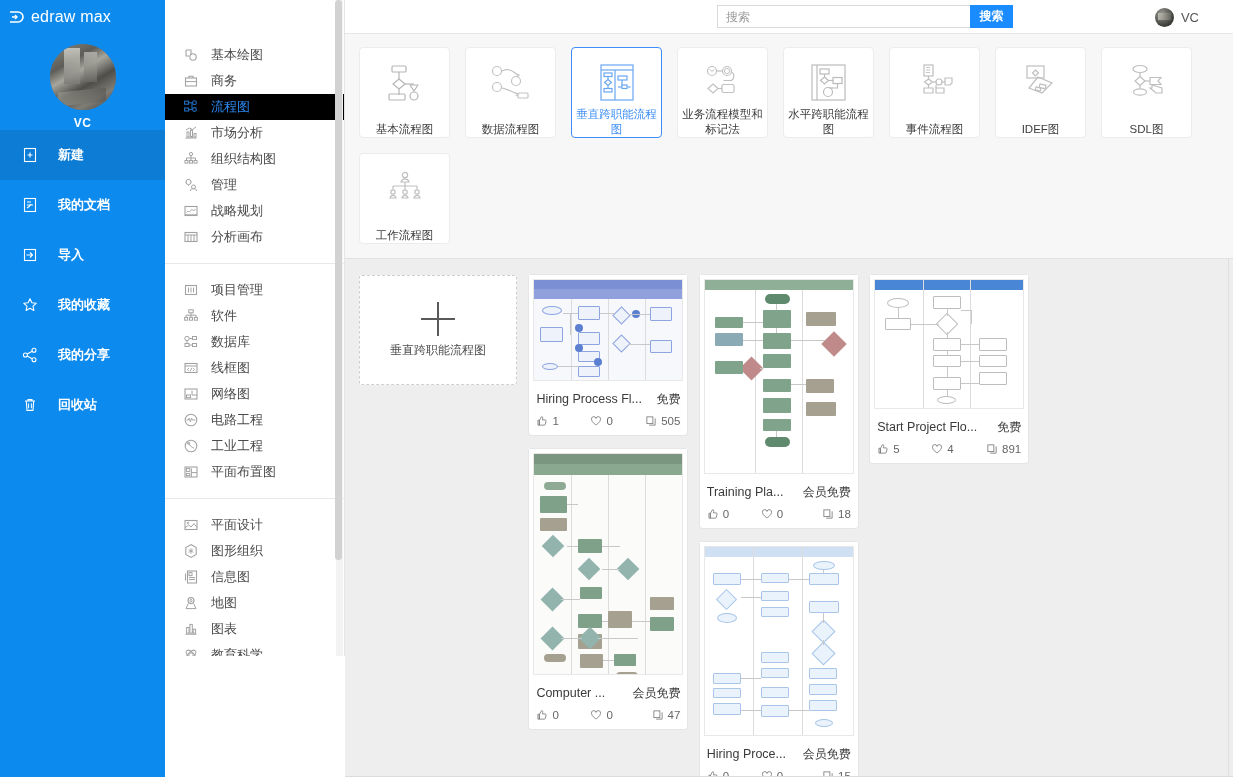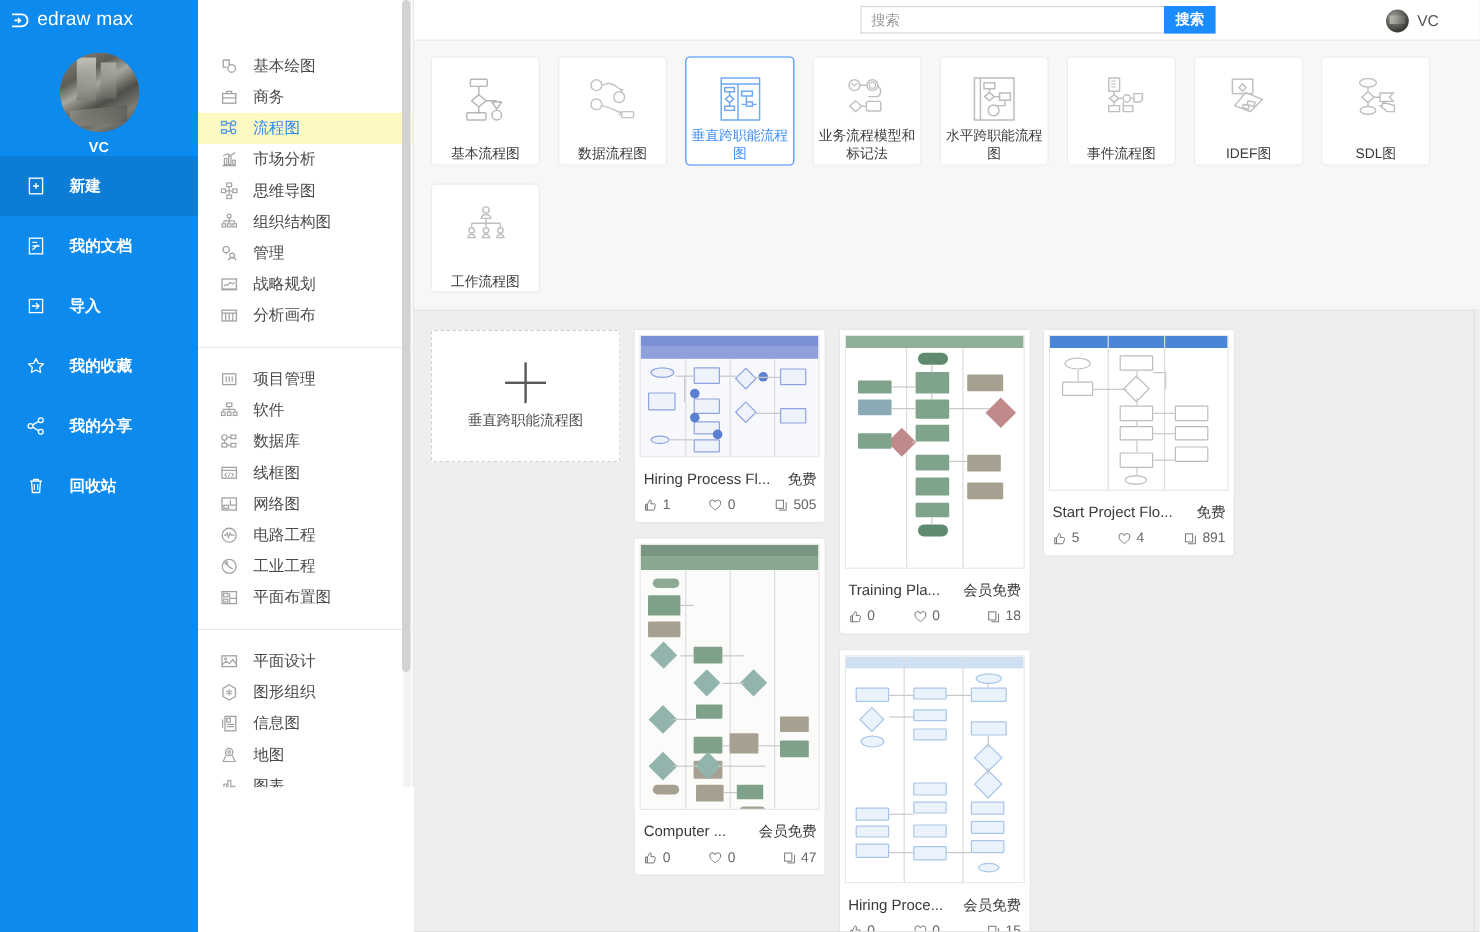--- a/index.html
+++ b/index.html
@@ -85,21 +85,21 @@
   .cat-group { }
   .cat-item {
     height: 26px;
     display: flex; align-items: center;
     gap: 12px;
     padding-left: 18px;
     font-size: 13px;
     color: #4a4a4a;
     cursor: pointer;
   }
-  .cat-item.sel { background: #fef9c3; color: #2b88f0; }
+  .cat-item.sel { background: #000000; color: #2b88f0; }
   .cat-item.sel .cat-ico svg { stroke: #2b88f0; }
   .cat-ico { width: 16px; height: 16px; flex: 0 0 16px; opacity:.8; }
   .cat-ico svg { display:block; stroke:#8c8c8c; }
   .cat-sep { height: 1px; background: #e8e8e8; margin: 13px 0 13px 0; }
   .cat-scrollbar {
     position: absolute; right: 1px; top: 0; width: 7px; height: 777px;
     background: #f3f3f3;
   }
   .cat-thumb {
     position: absolute; right: 1px; top: 0; width: 7px; height: 560px;
@@ -410,32 +410,20 @@
           <span class="cat-ico">
             <svg width="16" height="16" viewBox="0 0 16 16" fill="none">
                 <path d="M2.5 13h11" stroke-width="1.1"></path>
                 <rect x="4" y="7" width="2" height="5" stroke-width="1"></rect>
                 <rect x="7.5" y="5" width="2" height="7" stroke-width="1"></rect>
                 <rect x="11" y="8.5" width="2" height="3.5" stroke-width="1"></rect>
                 <path d="M3 5l3.5-2 3 1.5 3.5-2.5" stroke-width="1"></path>
               </svg>
           </span>
           <span>市场分析</span>
-        </div>
-        <div class="cat-item">
-          <span class="cat-ico">
-            <svg width="16" height="16" viewBox="0 0 16 16" fill="none">
-                <rect x="6" y="1.5" width="4" height="3" stroke-width="1"></rect>
-                <rect x="1.5" y="6.5" width="3.5" height="3" stroke-width="1"></rect>
-                <rect x="11" y="6.5" width="3.5" height="3" stroke-width="1"></rect>
-                <rect x="6" y="11.5" width="4" height="3" stroke-width="1"></rect>
-                <path d="M8 4.5v7M5 8h6" stroke-width="1"></path>
-              </svg>
-          </span>
-          <span>思维导图</span>
         </div>
         <div class="cat-item">
           <span class="cat-ico">
             <svg width="16" height="16" viewBox="0 0 16 16" fill="none">
                 <circle cx="8" cy="3" r="1.6" stroke-width="1"></circle>
                 <path d="M8 4.6v2.4M3.5 7h9M3.5 7v2M12.5 7v2M8 7v2" stroke-width="1"></path>
                 <rect x="2" y="9.5" width="3" height="2.6" stroke-width="1"></rect>
                 <rect x="6.5" y="9.5" width="3" height="2.6" stroke-width="1"></rect>
                 <rect x="11" y="9.5" width="3" height="2.6" stroke-width="1"></rect>
               </svg>

